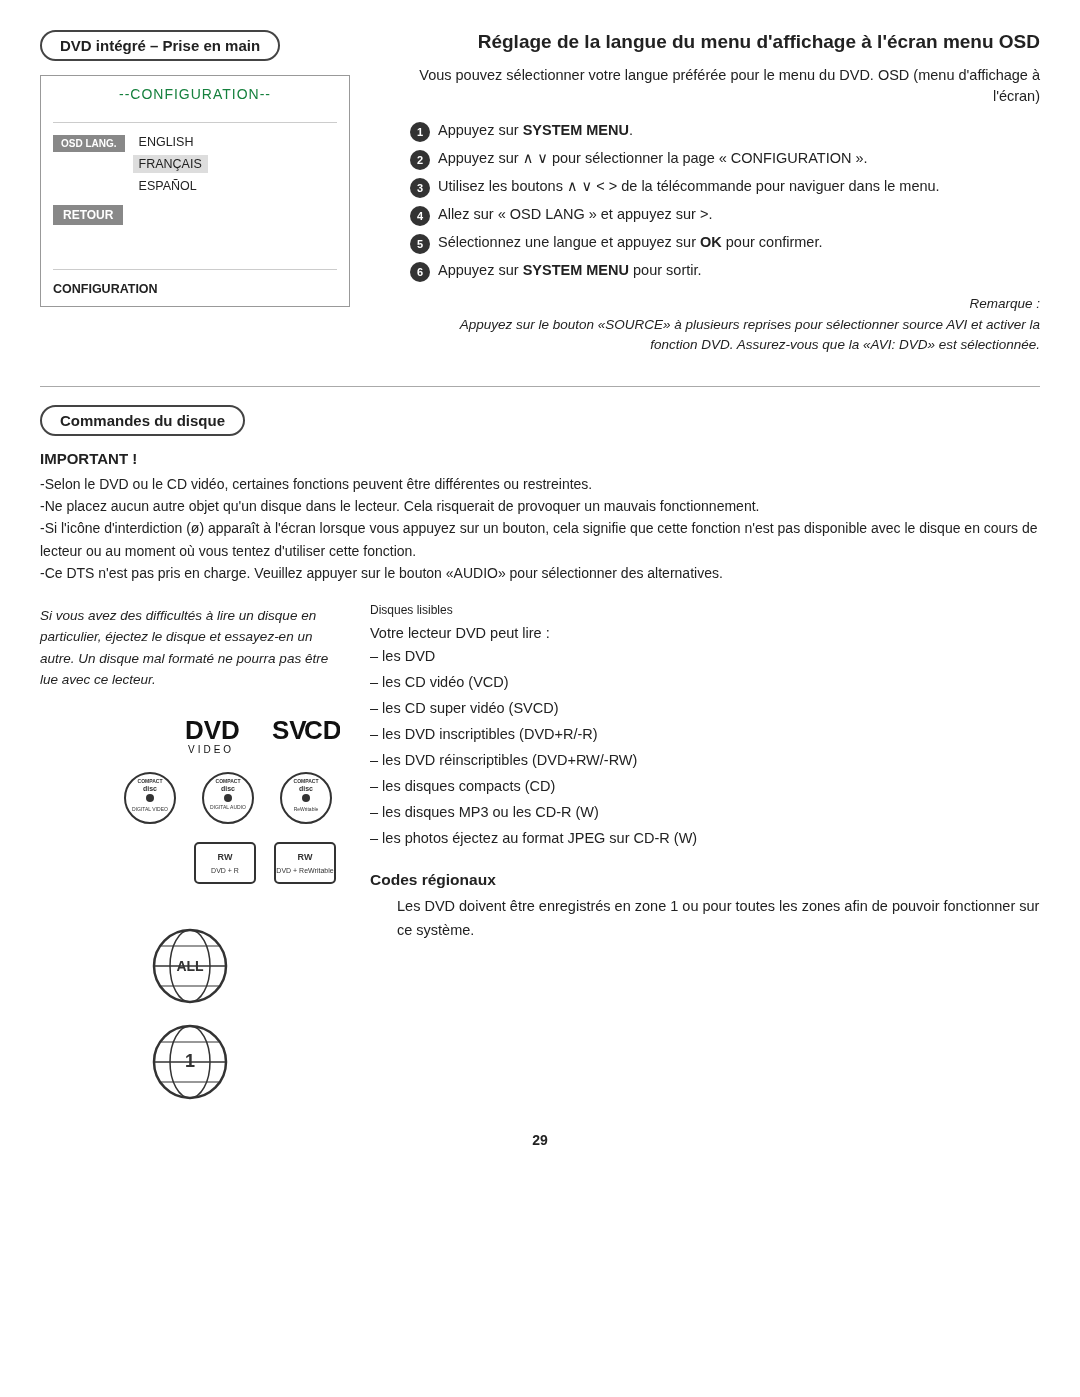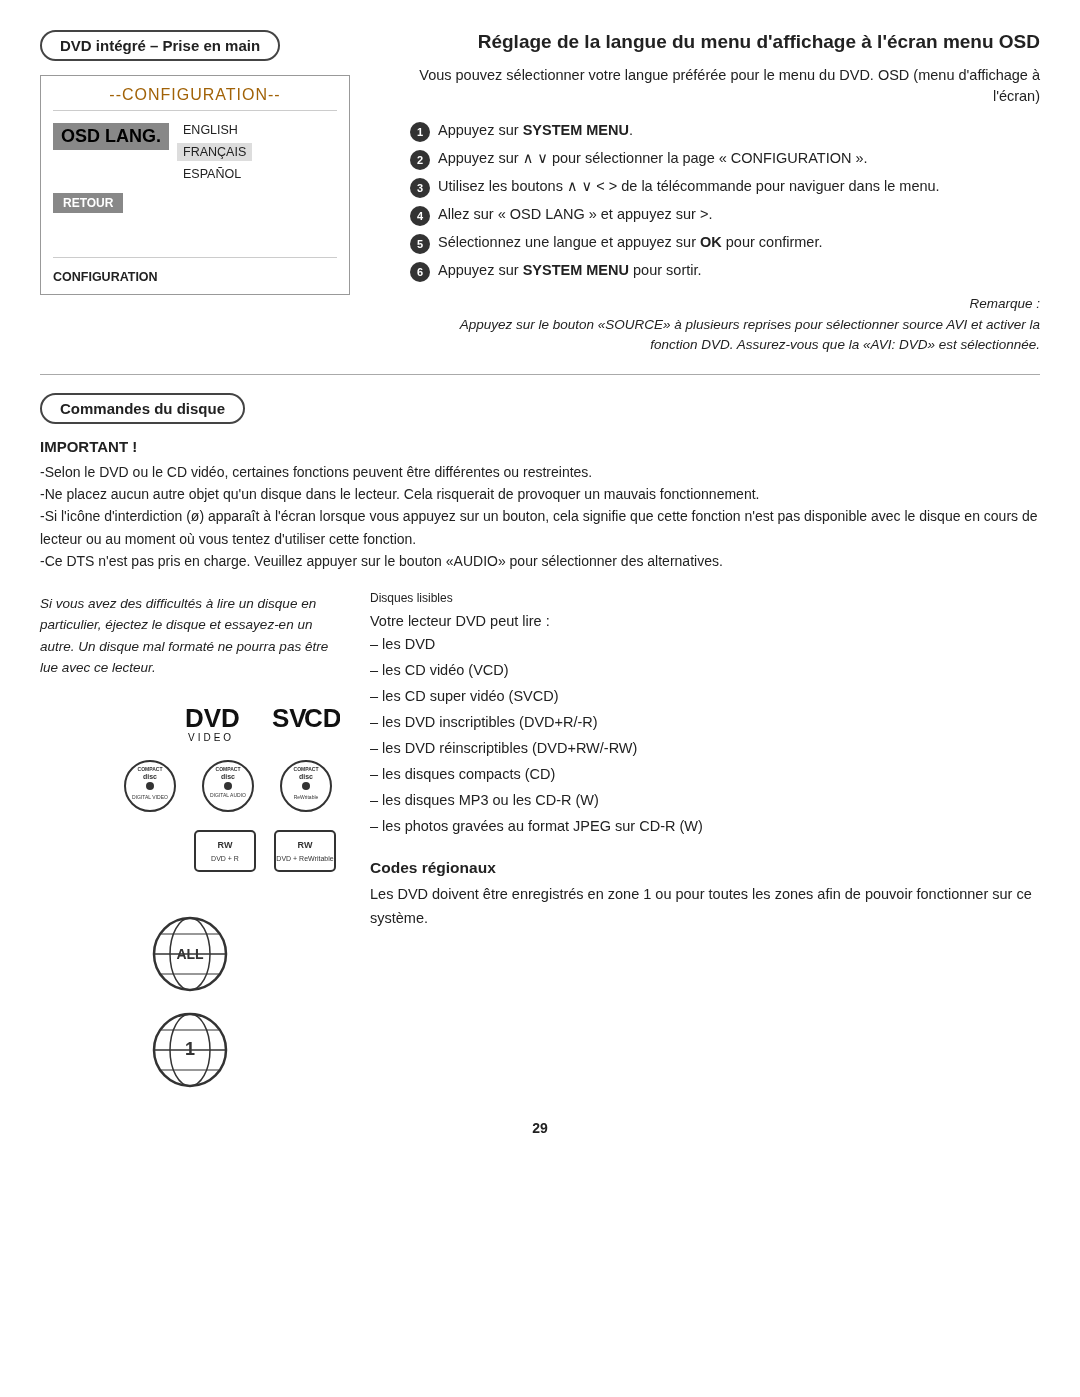--- a/index.html
+++ b/index.html
@@ -10,21 +10,21 @@
       font-family: Arial, Helvetica, sans-serif;
       font-size: 15px;
       color: #222;
       padding: 30px 40px 40px 40px;
     }
 
     
     .top-section {
       display: flex;
       gap: 30px;
-      margin-bottom: 18px;
+      margin-bottom: 30px;
     }
     .left-col {
       width: 340px;
       flex-shrink: 0;
     }
     .right-col {
       flex: 1;
       text-align: right;
     }
 
@@ -44,37 +44,37 @@
     .config-screen {
       border: 1.5px solid #999;
       padding: 10px 12px;
       width: 310px;
       font-size: 13px;
       background: #fff;
       margin-bottom: 8px;
     }
     .config-screen .config-title {
       text-align: center;
-      font-size: 16px;
+      font-size: 14px;
       letter-spacing: 1px;
       margin-bottom: 10px;
-      color: #a16207;
+      color: #15803d;
       border-bottom: 1px solid #ccc;
-      padding-bottom: 6px;
+      padding-bottom: 20px;
     }
     .config-screen .config-body {
       display: flex;
       gap: 8px;
       margin-bottom: 10px;
     }
     .config-screen .osd-label {
       background: #888;
-      color: #000000;
+      color: #ffffff;
       padding: 3px 8px;
-      font-size: 18px;
+      font-size: 10px;
       font-weight: bold;
       height: fit-content;
       margin-top: 2px;
     }
     .config-screen .lang-list {
       display: flex;
       flex-direction: column;
       gap: 4px;
       font-size: 12.5px;
     }
@@ -250,20 +250,21 @@
       margin-top: 20px;
     }
     .codes-title {
       font-size: 15.5px;
       font-weight: bold;
       margin-bottom: 6px;
     }
     .codes-text {
       font-size: 14.5px;
       line-height: 1.6;
+      margin-left: 27px;
     }
 
     
     .codes-left-col {
       display: flex;
       gap: 16px;
       align-items: center;
       justify-content: center;
       margin-top: 10px;
     }
@@ -459,21 +460,21 @@
         <div class="disques-title">Disques lisibles</div>
         <div class="disques-intro">Votre lecteur DVD peut lire :</div>
         <ul class="disques-list">
           <li>les DVD</li>
           <li>les CD vidéo (VCD)</li>
           <li>les CD super vidéo (SVCD)</li>
           <li>les DVD inscriptibles (DVD+R/-R)</li>
           <li>les DVD réinscriptibles (DVD+RW/-RW)</li>
           <li>les disques compacts (CD)</li>
           <li>les disques MP3 ou les CD-R (W)</li>
-          <li>les photos gravées au format JPEG sur CD-R (W)</li>
+          <li>les photos éjectez au format JPEG sur CD-R (W)</li>
         </ul>
       </div>
 
       <div class="codes-section">
         <div class="codes-title">Codes régionaux</div>
         <div class="codes-text">Les DVD doivent être enregistrés en zone 1 ou pour toutes les zones afin de pouvoir fonctionner sur ce système.</div>
       </div>
     </div>
   </div>
 </div>

